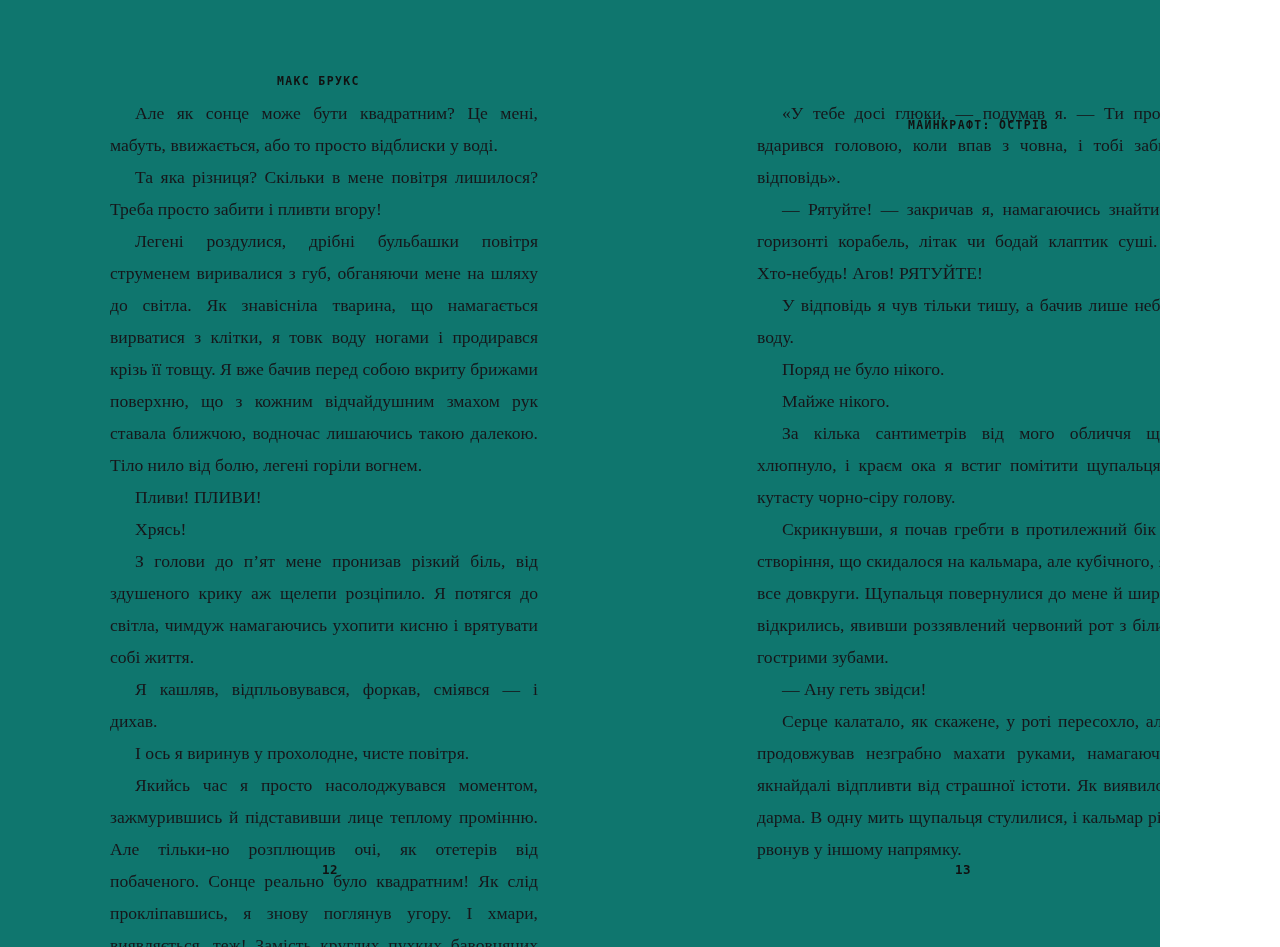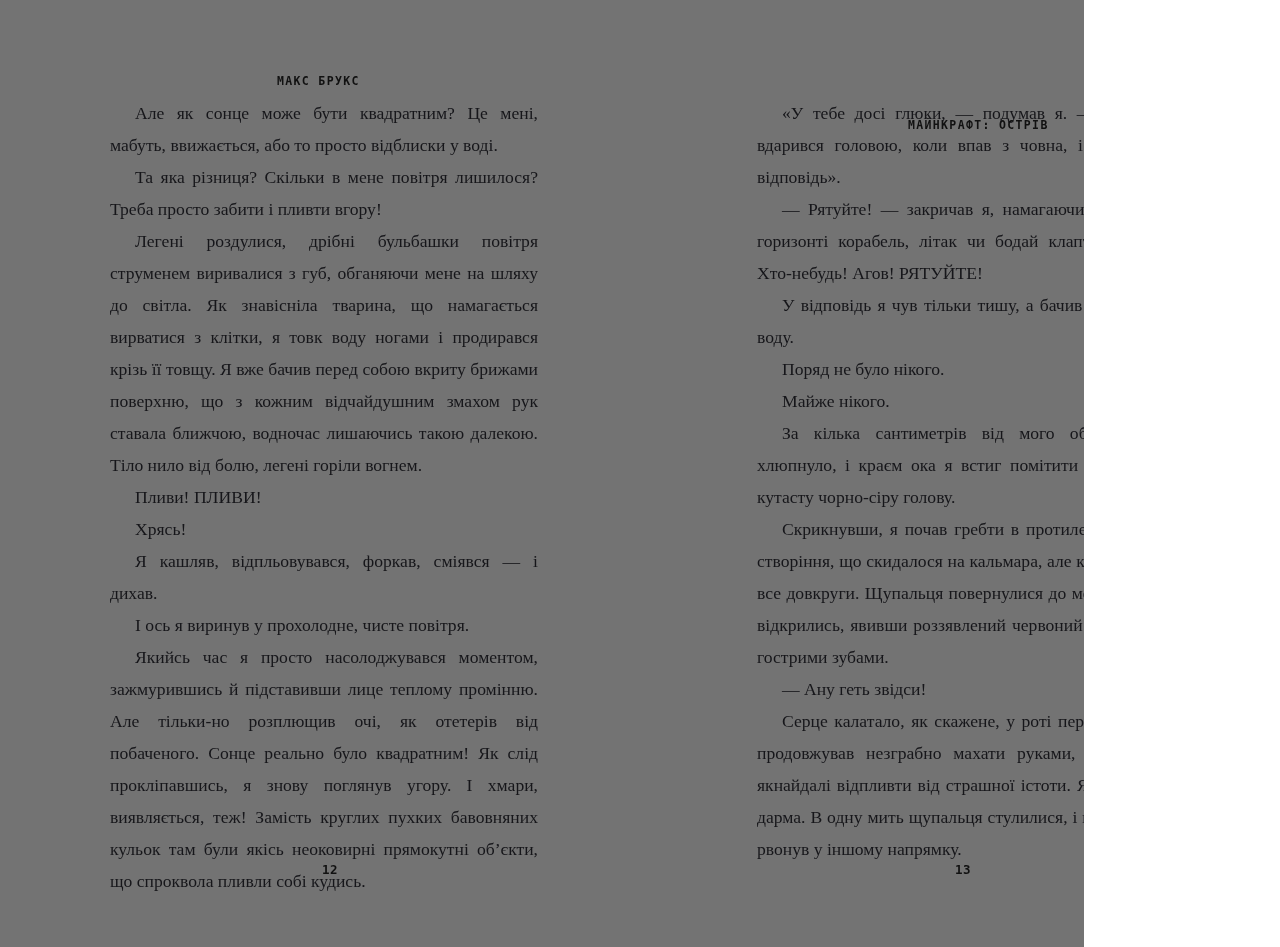--- a/index.html
+++ b/index.html
@@ -2,26 +2,25 @@
 <html><head>
 <meta charset="utf-8">
 <style>
   html, body {
     margin: 0;
     padding: 0;
     background: #ffffff;
   }
   .page-spread {
     position: relative;
-    width: 1064px;
+    width: 1160px;
     height: 947px;
-    background: #737373;
+    background: #0f766e;
     overflow: hidden;
     font-family: "Liberation Serif", "DejaVu Serif", serif;
-    padding-left: 20px;
   }
   .page {
     position: absolute;
     top: 0;
     height: 947px;
     width: 640px;
   }
   .page-left  { left: 0; }
   .page-right { left: 640px; }
 
@@ -79,20 +78,21 @@
 
   <div class="page page-left">
     <div class="running-head">МАКС БРУКС</div>
 
     <div class="textblock">
       <p>Але як сонце може бути квадратним? Це мені, мабуть, ввижається, або то просто відблиски у воді.</p>
       <p>Та яка різниця? Скільки в мене повітря лишилося? Треба просто забити і пливти вгору!</p>
       <p>Легені роздулися, дрібні бульбашки повітря струменем виривалися з губ, обганяючи мене на шляху до світла. Як знавісніла тварина, що намагається вирватися з клітки, я товк воду ногами і продирався крізь її товщу. Я вже бачив перед собою вкриту брижами поверхню, що з кожним відчайдушним змахом рук ставала ближчою, водночас лишаючись такою далекою. Тіло нило від болю, легені горіли вогнем.</p>
       <p>Пливи! ПЛИВИ!</p>
       <p>Хрясь!</p>
+      <p>З голови до п’ят мене пронизав різкий біль, від здушеного крику аж щелепи розціпило. Я потягся до світла, чимдуж намагаючись ухопити кисню і врятувати собі життя.</p>
       <p>Я кашляв, відпльовувався, форкав, сміявся — і дихав.</p>
       <p>І ось я виринув у прохолодне, чисте повітря.</p>
       <p>Якийсь час я просто насолоджувався моментом, зажмурившись й підставивши лице теплому промінню. Але тільки-но розплющив очі, як отетерів від побаченого. Сонце реально було квадратним! Як слід прокліпавшись, я знову поглянув угору. І хмари, виявляється, теж! Замість круглих пухких бавовняних кульок там були якісь неоковирні прямокутні об’єкти, що спроквола пливли собі кудись.</p>
     </div>
 
     <div class="folio">12</div>
   </div>
 
   <div class="page page-right">
     <div class="running-head">МАЙНКРАФТ: ОСТРІВ</div>

